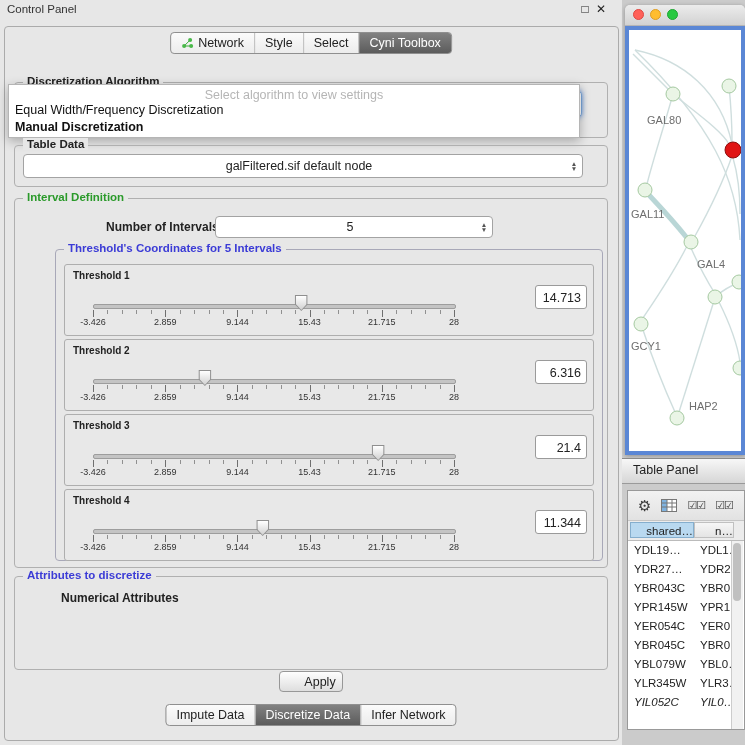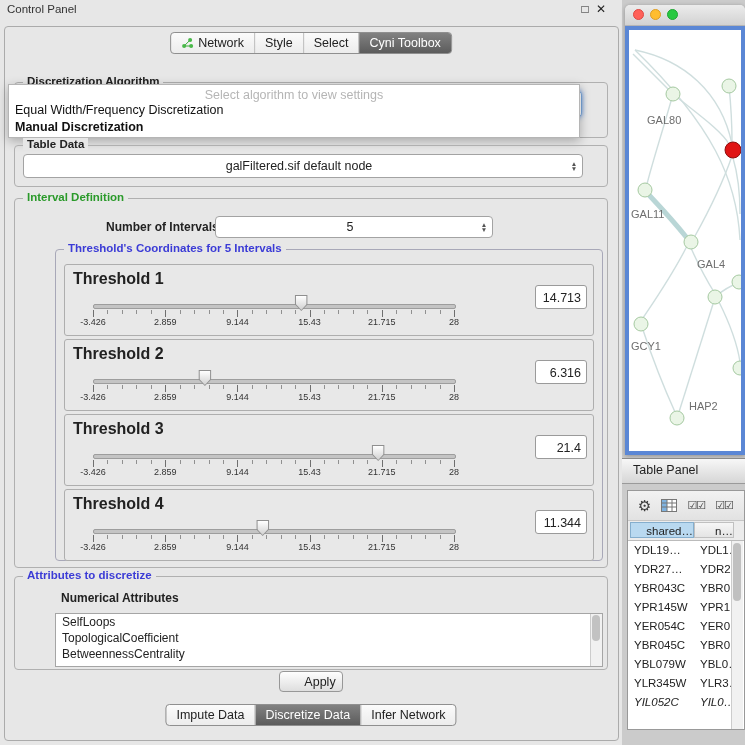--- a/index.html
+++ b/index.html
@@ -38,21 +38,21 @@
   .focuscombo{position:absolute;left:20px;top:90px;width:560px;height:26px;background:#fff;border:1px solid #79a7dc;
               border-radius:5px;box-shadow:0 0 5px rgba(70,130,220,.85);}
   .popup{position:absolute;left:8px;top:84px;width:570px;height:52px;background:#fff;border:1px solid #b5b5b5;
          box-shadow:0 3px 10px rgba(0,0,0,.28);}
   .popup .phead{text-align:center;color:#b5b5b5;font-size:12.5px;padding-top:3px;height:14px;}
   .popup .popt{font-size:12.5px;padding:1px 6px;line-height:15px;color:#111;}
   .popup .popt.b{font-weight:bold;}
 
   
   .tpanel{position:absolute;left:8px;width:528px;height:70px;border:1px solid #aeaeae;border-radius:3px;background:#e8e8e8;}
-  .tlabel{position:absolute;left:8px;top:5px;font-weight:bold;font-size:16px;}
+  .tlabel{position:absolute;left:8px;top:5px;font-weight:bold;font-size:10px;}
   .track{position:absolute;left:28px;top:39px;width:361px;height:3px;background:#c4c4c4;border:1px solid #9d9d9d;border-radius:2px;}
   .ticks-min{position:absolute;left:28px;top:45px;width:362px;height:4px;
              background:repeating-linear-gradient(90deg,#909090 0,#909090 1px,transparent 1px,transparent 14.44px);}
   .ticks-maj{position:absolute;left:28px;top:45px;width:363px;height:7px;
              background:repeating-linear-gradient(90deg,#6f6f6f 0,#6f6f6f 1px,transparent 1px,transparent 72.2px);}
   .tzone{position:absolute;left:28px;top:30px;width:361px;height:0;}
   .thumb{position:absolute;top:0;width:13px;height:16px;transform:translateX(-50%);
          clip-path:polygon(0 0,100% 0,100% 58%,50% 100%,0 58%);background:#8f8f8f;}
   .thumb::after{content:"";position:absolute;inset:1px;clip-path:polygon(0 0,100% 0,100% 58%,50% 100%,0 58%);
                 background:linear-gradient(#ffffff,#d0d0d0);}
@@ -251,28 +251,20 @@
             <span style="left:100%">28</span>
           </div>
           <div class="vbox">11.344</div>
         </div>
       </div>
     </div>
 
     <div class="group" style="left:14px;top:576px;width:592px;height:92px;">
       <span class="gtitle blue">Attributes to discretize</span>
       <span style="position:absolute;left:46px;top:14px;font-weight:bold;font-size:12px;">Numerical Attributes</span>
-      <div class="listbox">
-        <div class="litem">SelfLoops</div>
-        <div class="litem">TopologicalCoefficient</div>
-        <div class="litem">BetweennessCentrality</div>
-        <div class="lscroll">
-            <div class="sthumb"></div>
-          </div>
-      </div>
     </div>
 
     <button class="applybtn">Apply</button>
 
     <div class="seg" style="top:704px;">
       <div class="seg-item">
           <span>Impute Data</span>
         </div>
       <div class="seg-item sel">
           <span>Discretize Data</span>

